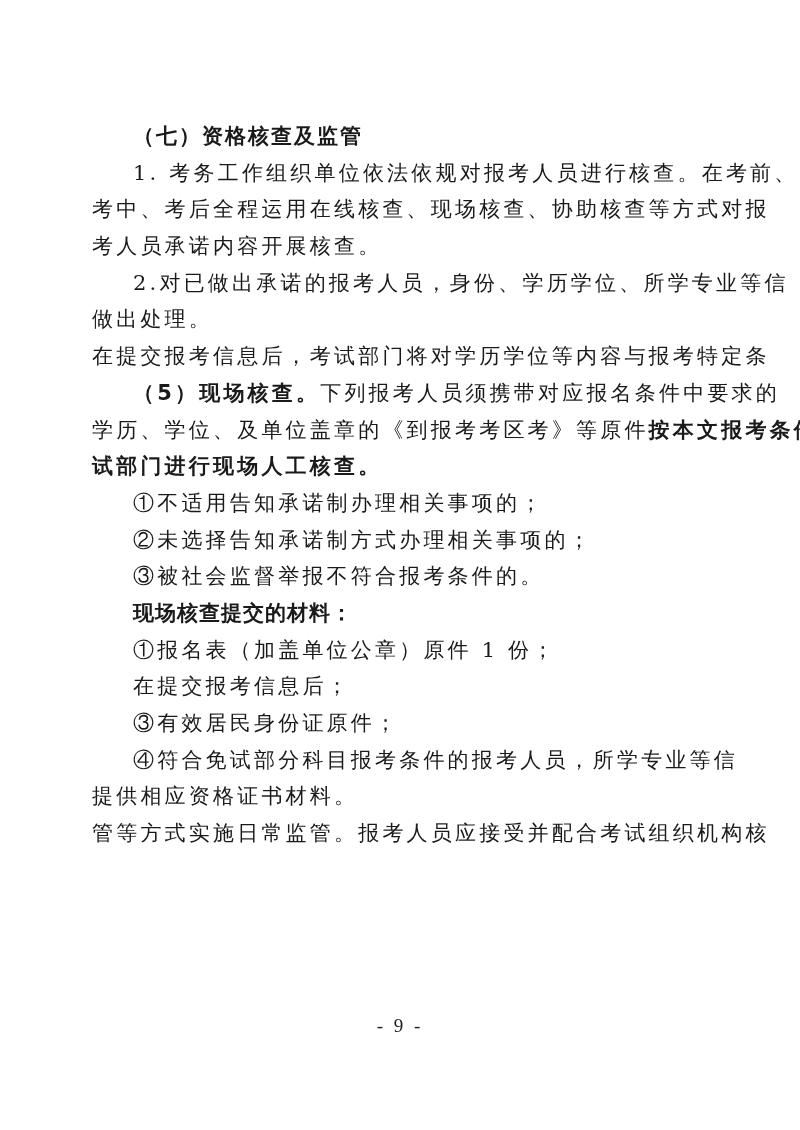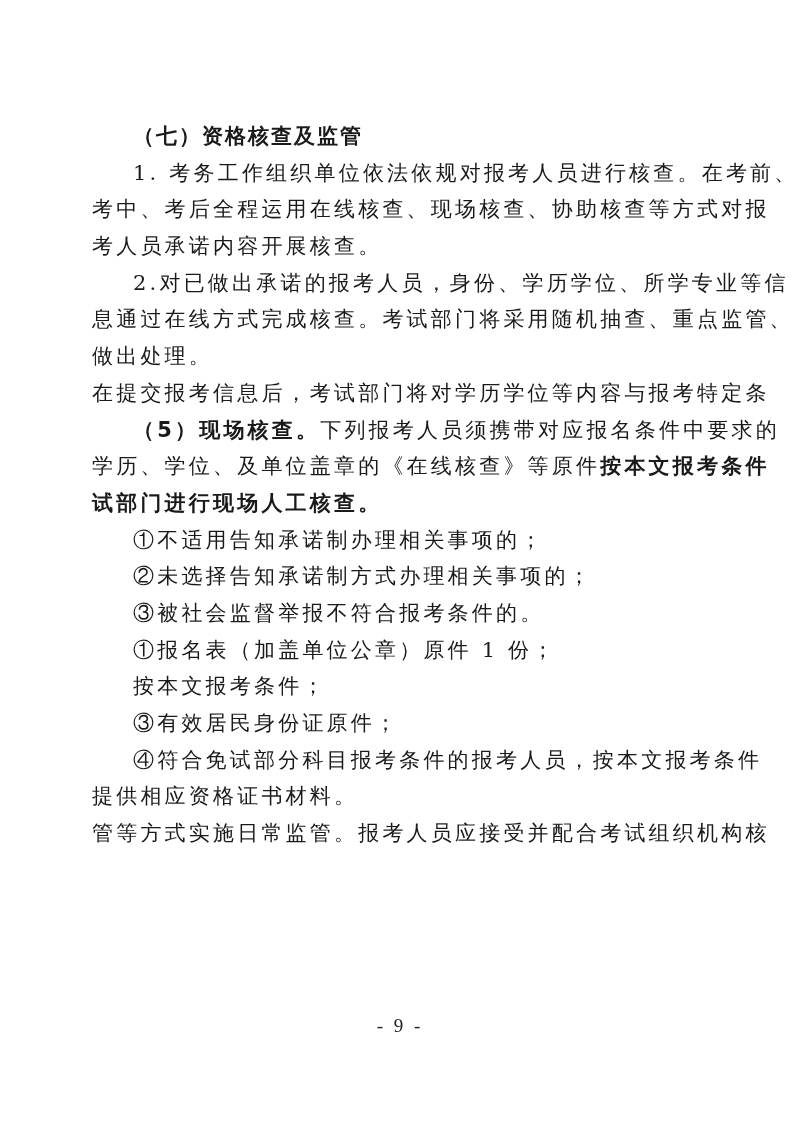--- a/index.html
+++ b/index.html
@@ -72,43 +72,43 @@
 
 <div class="page">
 
   <div class="line heading indent">（七）资格核查及监管</div>
 
   <div class="line indent">1. 考务工作组织单位依法依规对报考人员进行核查。在考前、</div>
   <div class="line">考中、考后全程运用在线核查、现场核查、协助核查等方式对报</div>
   <div class="line last">考人员承诺内容开展核查。</div>
 
   <div class="line indent">2.对已做出承诺的报考人员，身份、学历学位、所学专业等信</div>
-  <div class="line">息通过在线方式完成核查。考试部门将采用随机抽查、重点监管、</div>
   <div class="line last">做出处理。</div>
 
   <div class="line">在提交报考信息后，考试部门将对学历学位等内容与报考特定条</div>
 
   <div class="line indent">
     <span class="b">（5）现场核查。</span><span>下列报考人员须携带对应报名条件中要求的</span>
   </div>
   <div class="line">
-    <span>学历、学位、及单位盖章的《在线核查》等原件</span><span class="b">按本文报考条件</span>
+    <span>学历、学位、及单位盖章的《到报考考区考》等原件</span><span class="b">按本文报考条件</span>
   </div>
   <div class="line last">
     <span class="b">试部门进行现场人工核查。</span>
   </div>
 
   <div class="line last indent2">①不适用告知承诺制办理相关事项的；</div>
   <div class="line last indent2">②未选择告知承诺制方式办理相关事项的；</div>
   <div class="line last indent2">③被社会监督举报不符合报考条件的。</div>
 
+  <div class="line materials-heading indent2">现场核查提交的材料：</div>
 
   <div class="line last indent2">①报名表（加盖单位公章）原件 1 份；</div>
-  <div class="line last indent2">按本文报考条件；</div>
+  <div class="line last indent2">在提交报考信息后；</div>
   <div class="line last indent2">③有效居民身份证原件；</div>
-  <div class="line indent2">④符合免试部分科目报考条件的报考人员，按本文报考条件</div>
+  <div class="line indent2">④符合免试部分科目报考条件的报考人员，所学专业等信</div>
   <div class="line last">提供相应资格证书材料。</div>
 
   <div class="line">管等方式实施日常监管。报考人员应接受并配合考试组织机构核</div>
 
 </div>
 
 <div class="page-number">- 9 -</div>
 
 </body></html>

